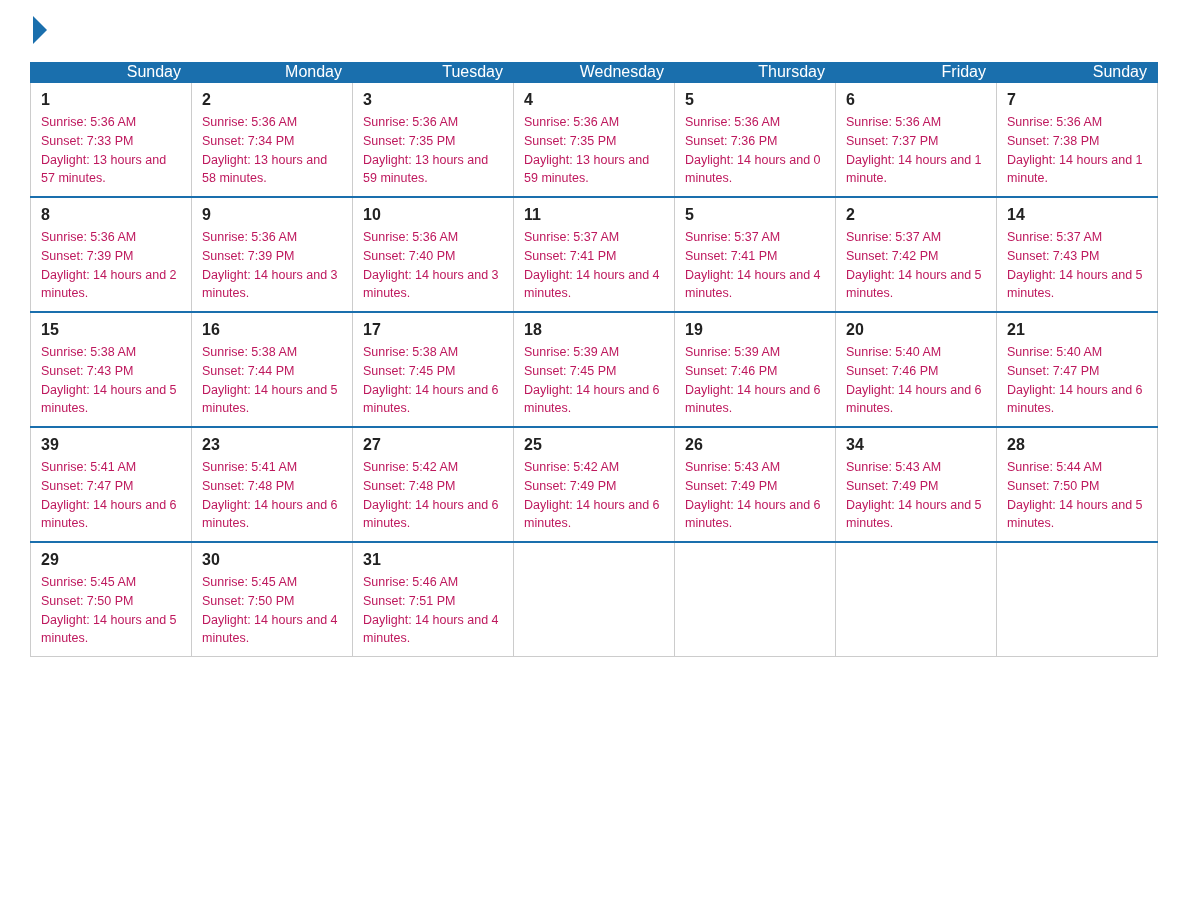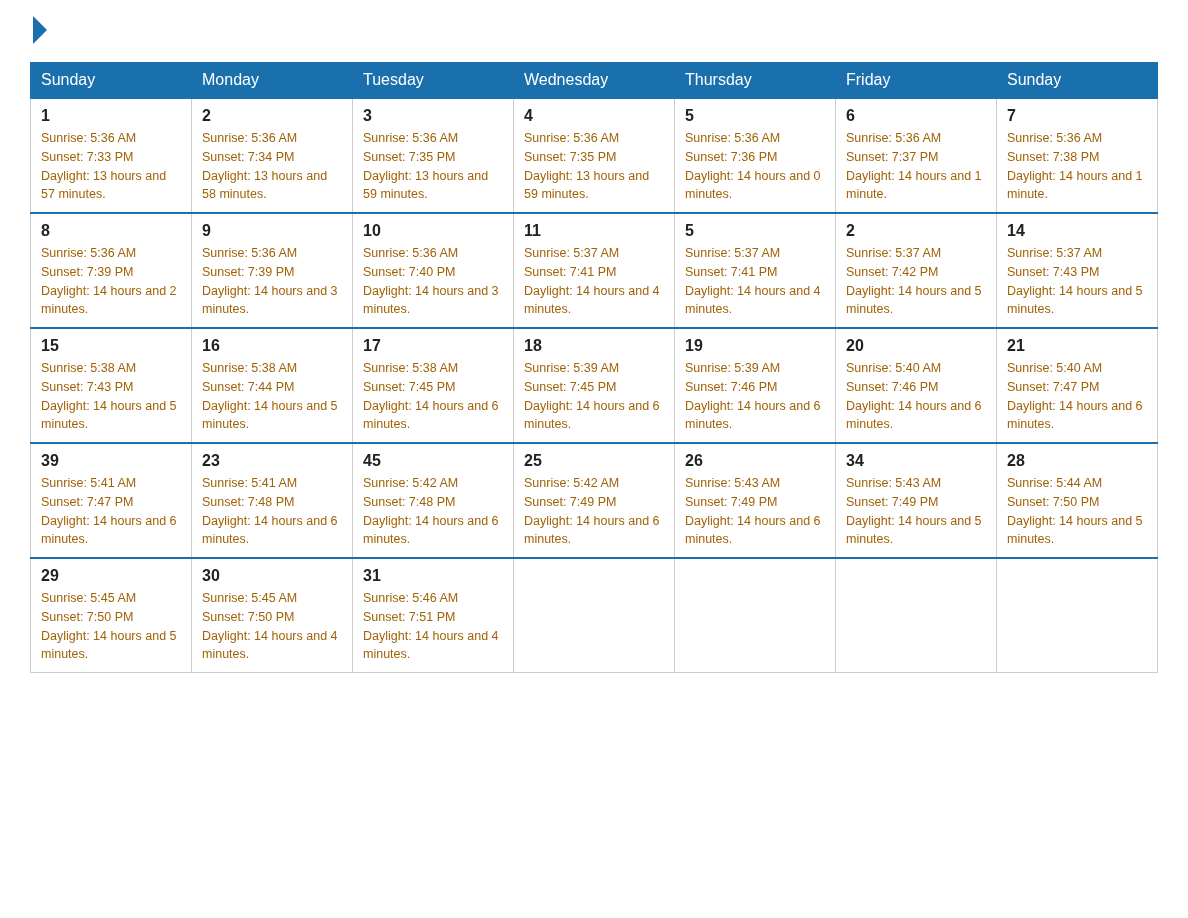--- a/index.html
+++ b/index.html
@@ -62,42 +62,42 @@
     table {
       width: 100%;
       border-collapse: collapse;
       table-layout: fixed;
     }
     thead tr th {
       background: #1a6fad;
       color: #fff;
       font-size: 16px;
       font-weight: normal;
-      padding: 8px 10px;
-      text-align: left;
+      padding: 0 10px;
+      text-align: right;
       border: 1px solid #1a6fad;
     }
     tbody tr td {
       vertical-align: top;
       padding: 8px 10px;
       border: 1px solid #ccc;
       font-size: 13px;
       color: #333;
       height: 110px;
     }
     tbody tr td .day-num {
       font-size: 16px;
       font-weight: bold;
       color: #222;
       display: block;
       margin-bottom: 4px;
     }
     tbody tr td .day-info {
       font-size: 12.5px;
-      color: #a16207;
+      color: #be185d;
       line-height: 1.5;
     }
     tbody tr:nth-child(odd) td {
       background: #fff;
     }
     tbody tr:nth-child(even) td {
       background: #fff;
     }
     tbody tr td:empty {
       background: #fff;
@@ -229,21 +229,21 @@
       <tr>
         <td class="border-top-blue">
           <span class="day-num">39</span>
           <div class="day-info">Sunrise: 5:41 AM<br>Sunset: 7:47 PM<br>Daylight: 14 hours and 6 minutes.</div>
         </td>
         <td class="border-top-blue">
           <span class="day-num">23</span>
           <div class="day-info">Sunrise: 5:41 AM<br>Sunset: 7:48 PM<br>Daylight: 14 hours and 6 minutes.</div>
         </td>
         <td class="border-top-blue">
-          <span class="day-num">45</span>
+          <span class="day-num">27</span>
           <div class="day-info">Sunrise: 5:42 AM<br>Sunset: 7:48 PM<br>Daylight: 14 hours and 6 minutes.</div>
         </td>
         <td class="border-top-blue">
           <span class="day-num">25</span>
           <div class="day-info">Sunrise: 5:42 AM<br>Sunset: 7:49 PM<br>Daylight: 14 hours and 6 minutes.</div>
         </td>
         <td class="border-top-blue">
           <span class="day-num">26</span>
           <div class="day-info">Sunrise: 5:43 AM<br>Sunset: 7:49 PM<br>Daylight: 14 hours and 6 minutes.</div>
         </td>

